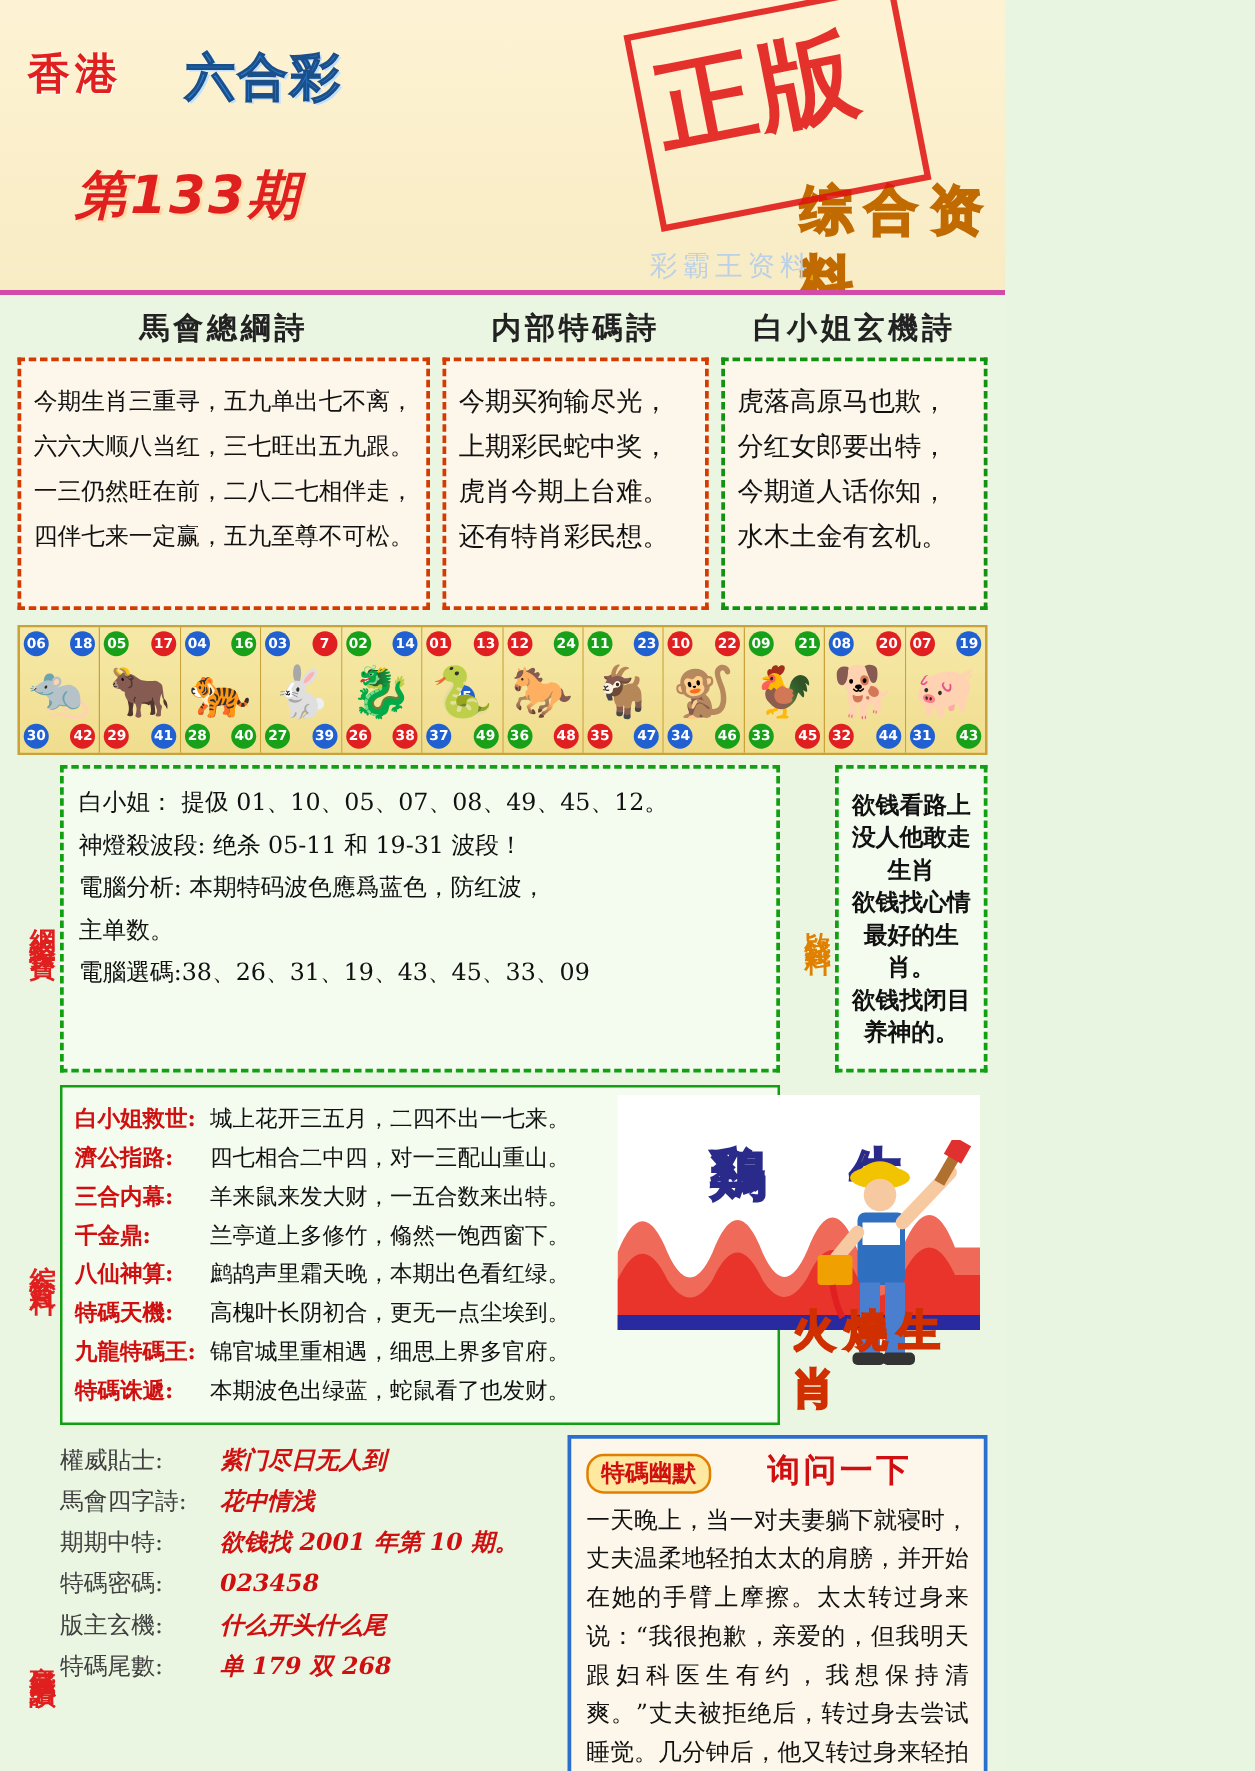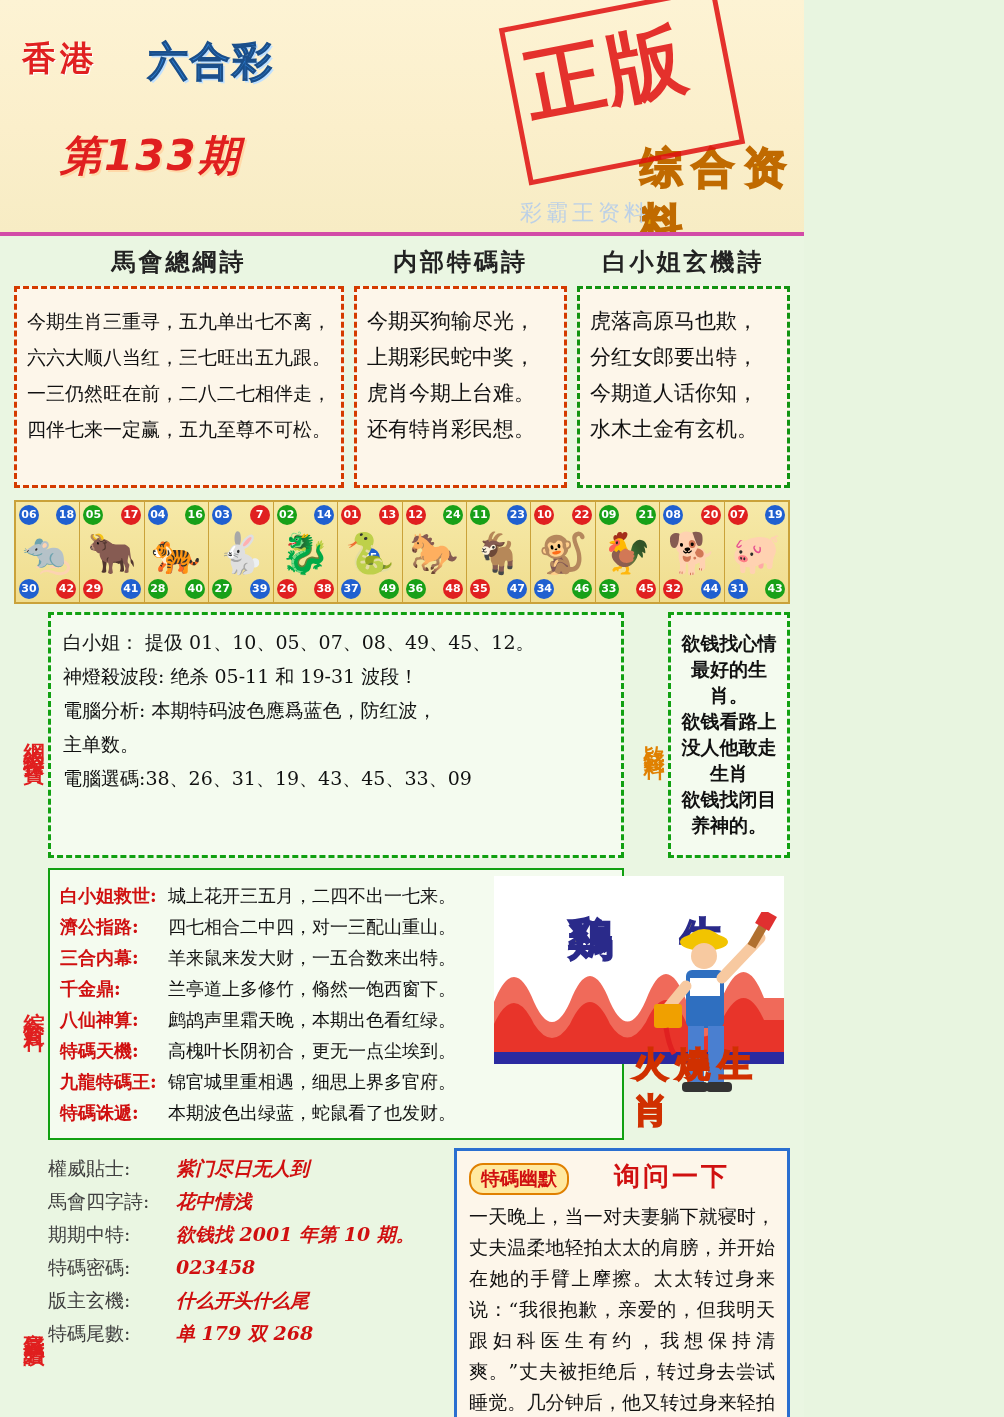--- a/index.html
+++ b/index.html
@@ -347,22 +347,22 @@
         <div class="mid-line">白小姐：  提伋 01、10、05、07、08、49、45、12。</div>
         <div class="mid-line">神燈殺波段: 绝杀 05-11 和 19-31 波段！</div>
         <div class="mid-line">電腦分析: 本期特码波色應爲蓝色，防红波，</div>
         <div class="mid-line">                    主单数。</div>
         <div class="mid-line">電腦選碼:38、26、31、19、43、45、33、09</div>
       </div>
     </div>
     <div class="mid-right">
       <div class="side-label">欵錢料</div>
       <div class="money-box">
+        <div class="money-line">欲钱看路上没人他敢走生肖</div>
         <div class="money-line">欲钱找心情最好的生肖。</div>
-        <div class="money-line">欲钱看路上没人他敢走生肖</div>
         <div class="money-line">欲钱找闭目养神的。</div>
       </div>
     </div>
   </div>
 
   <div class="lower">
     <div class="lower-left">
       <div class="side-label">綜合資料</div>
       <div class="lower-box" id="comp-rows">
           <div class="lw">

